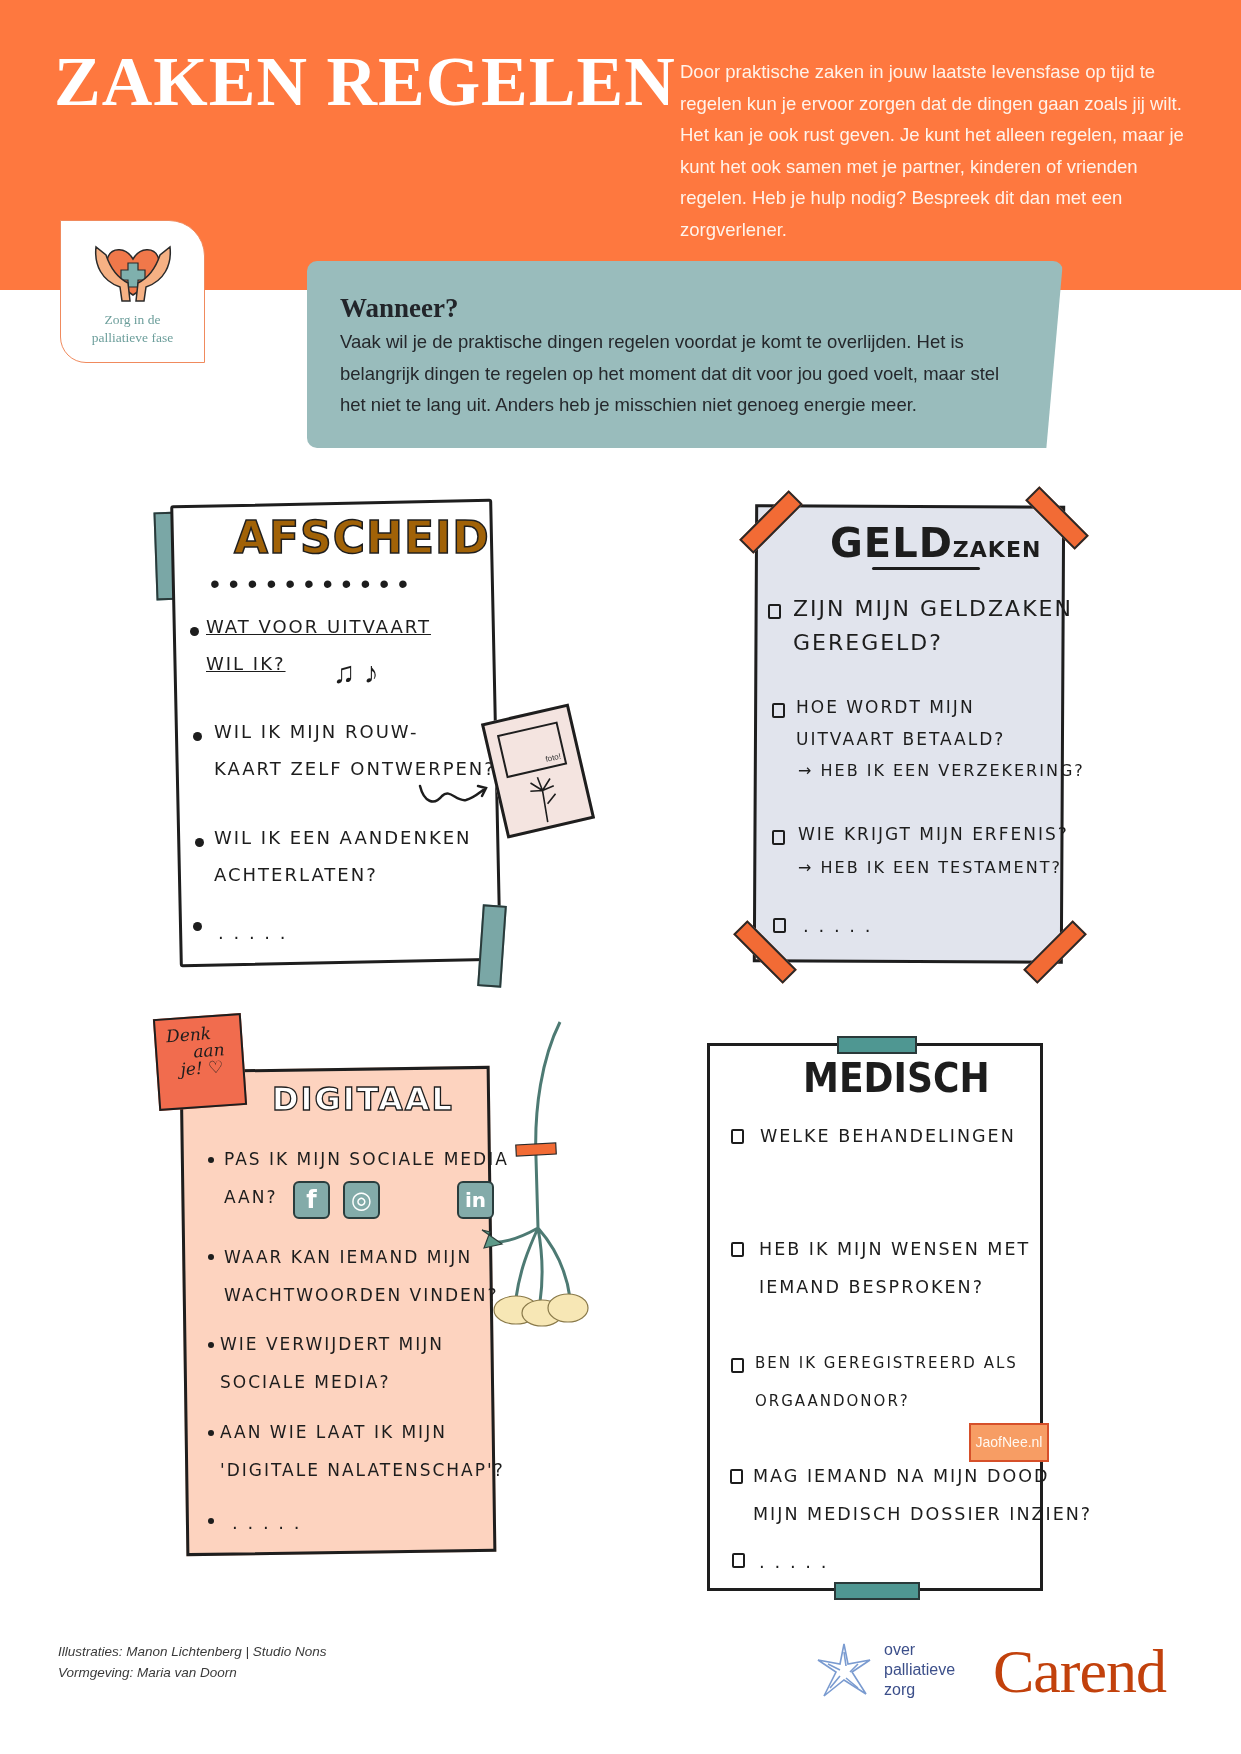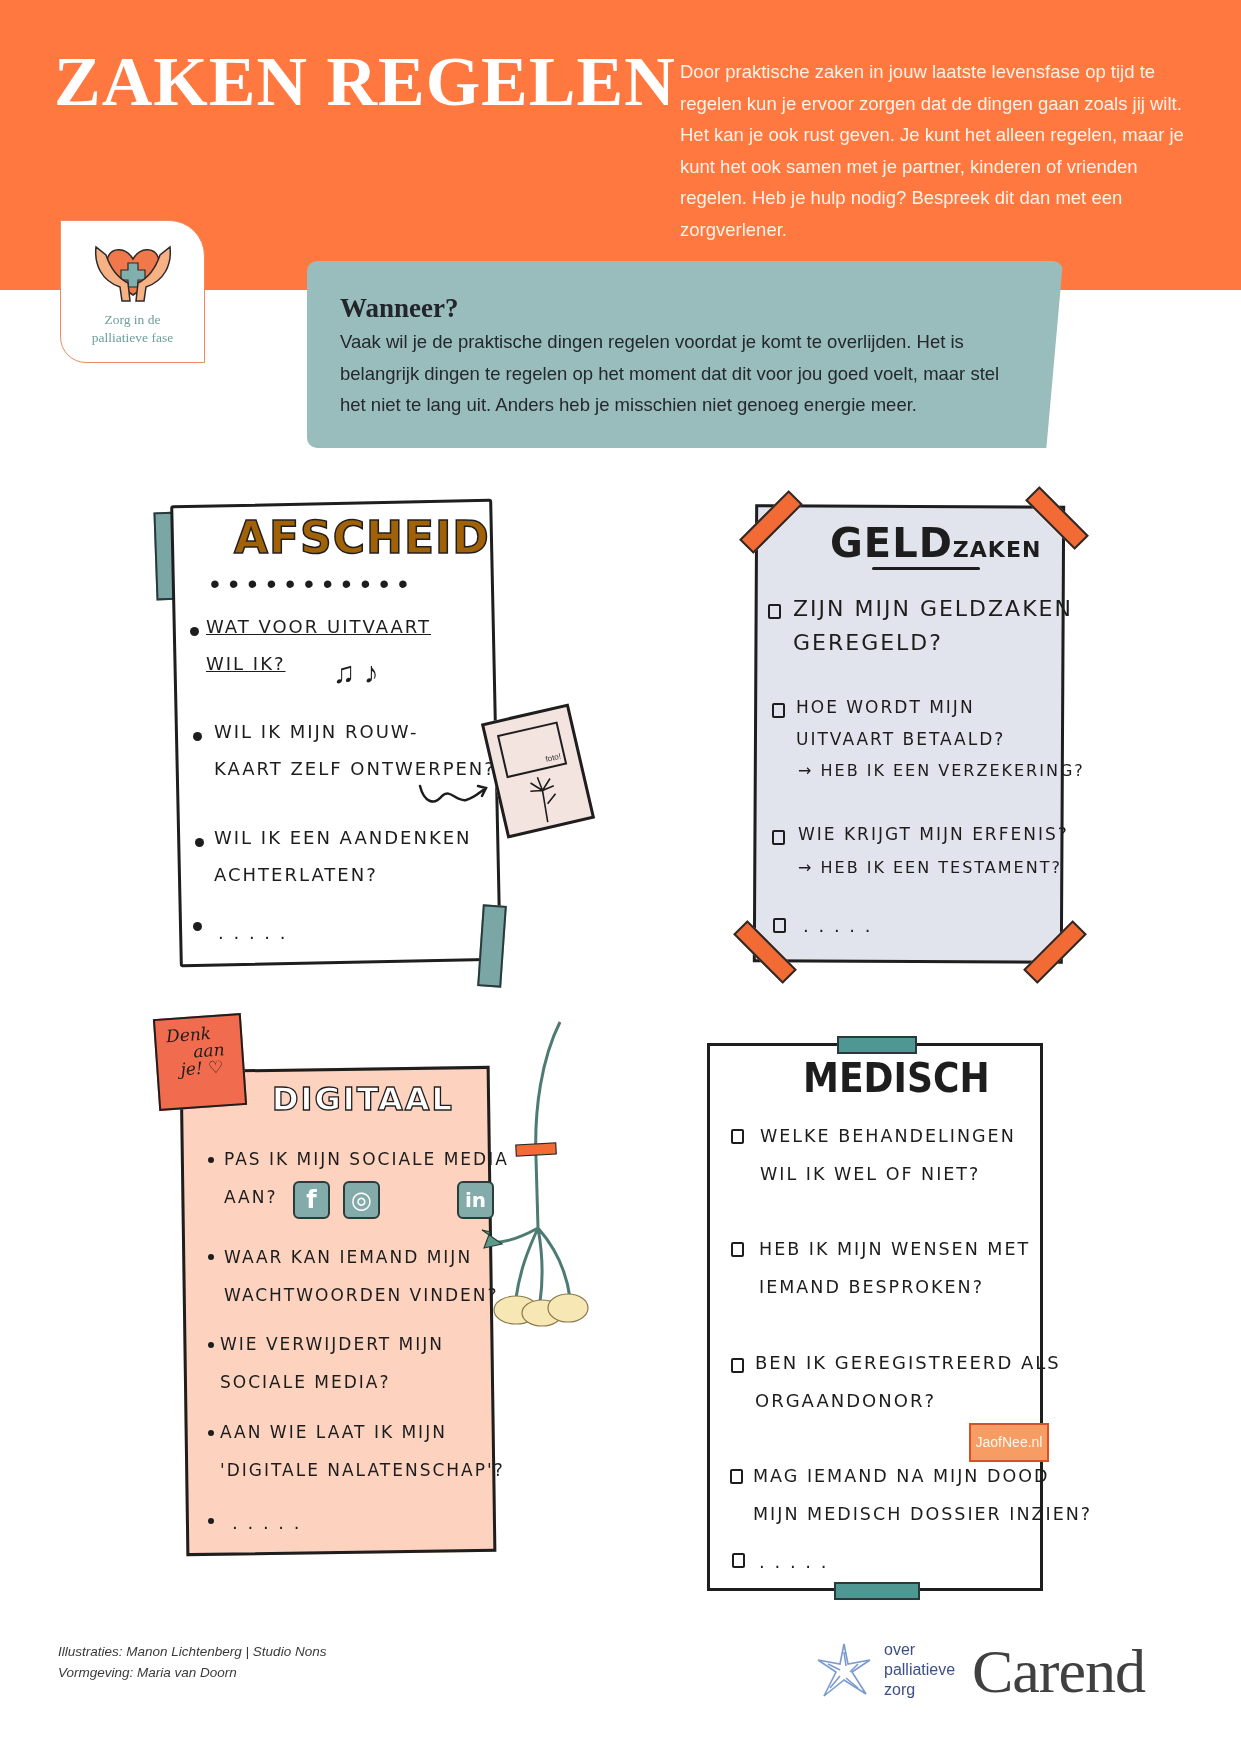--- a/index.html
+++ b/index.html
@@ -39,21 +39,21 @@
   .social { position: absolute; width: 37px; height: 38px; background: #83aba9; border: 2px solid #2a3d3d; border-radius: 6px; color: #fff; font-weight: bold; font-size: 24px; text-align: center; line-height: 34px; font-family: "DejaVu Sans", sans-serif; }
 
   
   .p-med { left: 707px; top: 1043px; width: 336px; height: 548px; background: #fff; }
   .med-title { position: absolute; left: 803px; top: 1054px; font-size: 41px; font-weight: bold; color: #1d1d1d; font-family: "DejaVu Sans", sans-serif; letter-spacing: 0; transform: scaleX(0.88); transform-origin: left; }
   .jaofnee { position: absolute; left: 969px; top: 1385px; width: 80px; height: 39px; background: #f79d64; border: 2px solid #d6502a; color: #fff8f0; font-size: 14px; line-height: 35px; text-align: center; font-family: "Liberation Sans", sans-serif; margin-top: 38px; }
 
   .footer-text { position: absolute; left: 58px; top: 1641px; font-size: 13.5px; line-height: 21px; color: #3a3a3a; font-style: italic; }
   .opz { position: absolute; left: 814px; top: 1642px; }
   .opz-text { position: absolute; left: 884px; top: 1640px; font-size: 16px; line-height: 20px; color: #3c4f8a; }
-  .carend { position: absolute; left: 972px; top: 1636px; font-family: "Liberation Serif", serif; font-size: 62px; color: #404040; letter-spacing: -1px; }
+  .carend { position: absolute; left: 993px; top: 1636px; font-family: "Liberation Serif", serif; font-size: 62px; color: #c2410c; letter-spacing: -1px; }
 </style>
 </head>
 <body>
 
 <div class="band"></div>
 <h1 class="title">ZAKEN REGELEN</h1>
 <p class="intro">Door praktische zaken in jouw laatste levensfase op tijd te regelen kun je ervoor zorgen dat de dingen gaan zoals jij wilt. Het kan je ook rust geven.  Je kunt het alleen regelen, maar je kunt het ook samen met je partner, kinderen of vrienden regelen. Heb je hulp nodig? Bespreek dit dan met een zorgverlener.</p>
 
 <div class="logo-card">
   <svg width="86" height="66" viewBox="0 0 86 66">
@@ -185,29 +185,28 @@
 </svg>
 
 <div class="paper p-med"></div>
 <div class="tape" style="left:837px;top:1036px;width:80px;height:18px;background:#4f9792;border:2px solid #2a3a3a;"></div>
 <div class="tape" style="left:834px;top:1582px;width:86px;height:18px;background:#4f9792;border:2px solid #2a3a3a;"></div>
 <div class="med-title">MEDISCH</div>
 
 <span class="box" style="left:731px;top:1129px;"></span>
 <div class="item hand" style="left:760px;top:1117px;font-size:17.5px;line-height:38px;">
   <div>WELKE BEHANDELINGEN</div>
-  <div>WIL IK WEL OF NIET?</div>
 </div>
 <span class="box" style="left:731px;top:1242px;"></span>
 <div class="item hand" style="left:759px;top:1230px;font-size:17.5px;line-height:38px;">
   <div>HEB IK MIJN WENSEN MET</div>
   <div>IEMAND BESPROKEN?</div>
 </div>
 <span class="box" style="left:731px;top:1358px;"></span>
-<div class="item hand" style="left:755px;top:1344px;font-size:18px;line-height:38px;">
+<div class="item hand" style="left:755px;top:1344px;font-size:15px;line-height:38px;">
   <div>BEN IK GEREGISTREERD ALS</div>
   <div>ORGAANDONOR?</div>
 </div>
 <div class="jaofnee">JaofNee.nl</div>
 <span class="box" style="left:730px;top:1469px;"></span>
 <div class="item hand" style="left:753px;top:1457px;font-size:17.5px;line-height:38px;">
   <div>MAG IEMAND NA MIJN DOOD</div>
   <div>MIJN MEDISCH DOSSIER INZIEN?</div>
 </div>
 <span class="box" style="left:732px;top:1553px;"></span>

